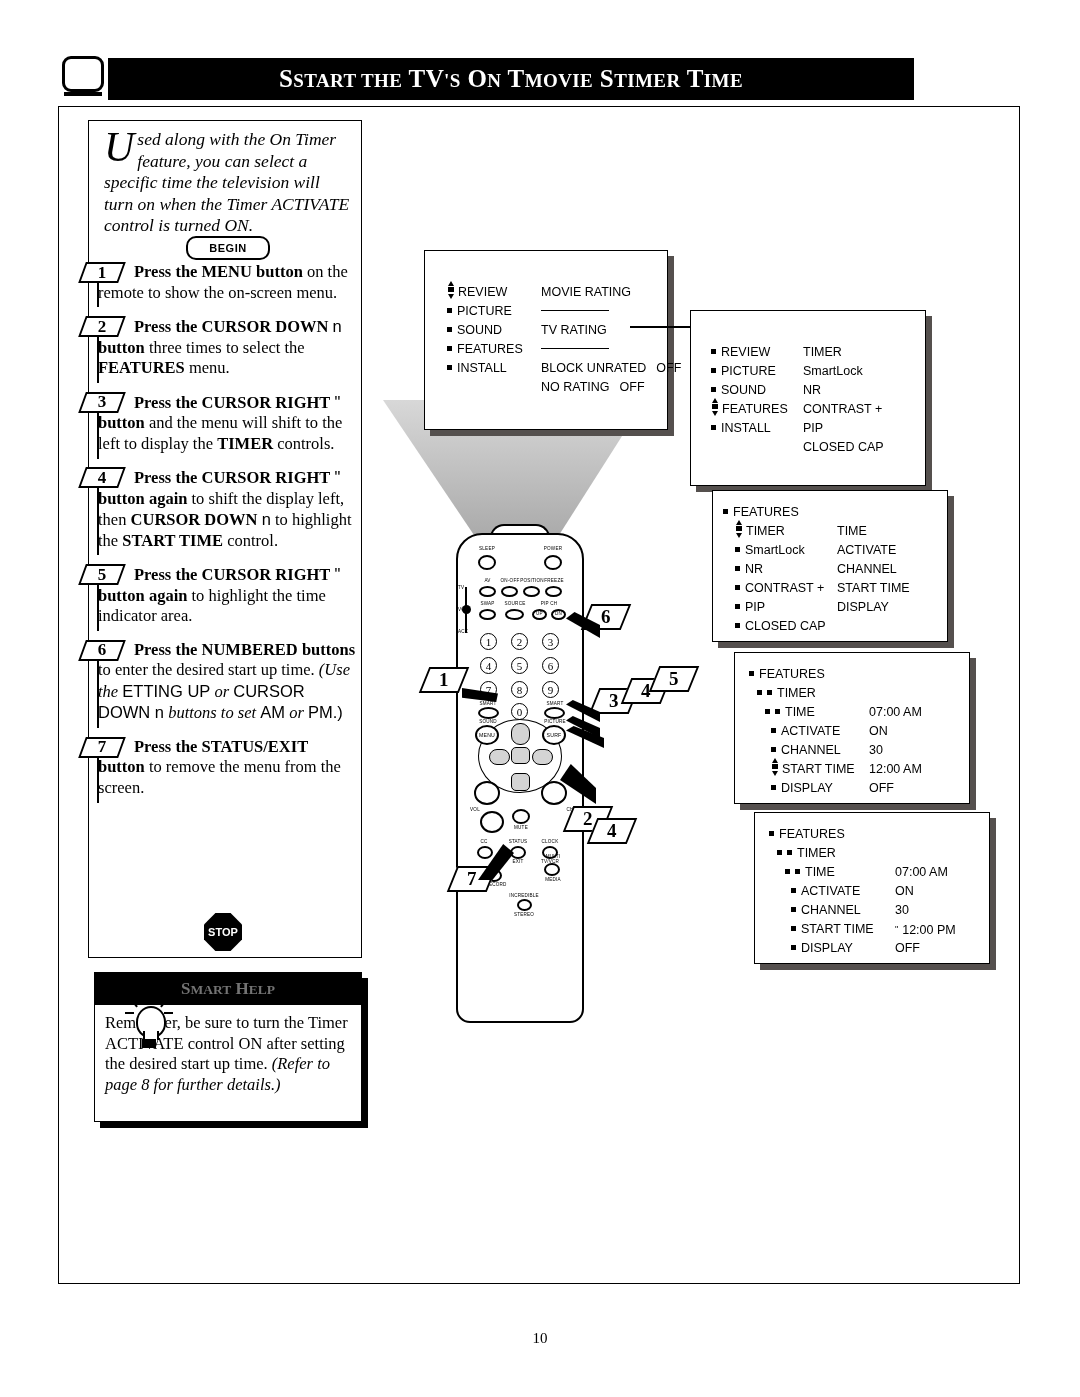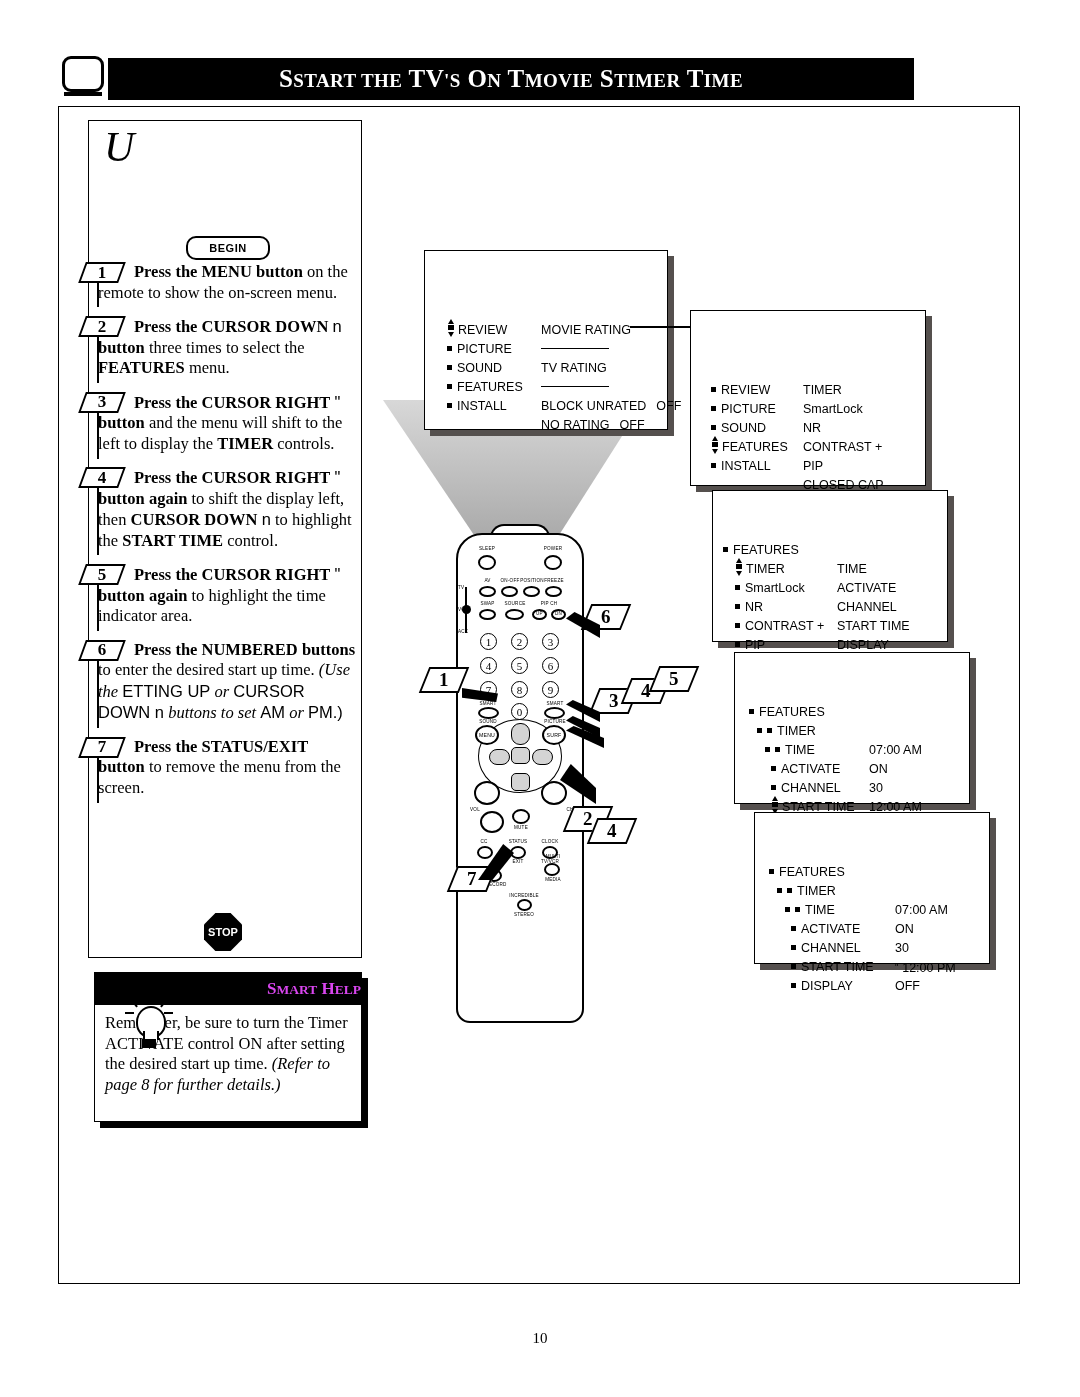--- a/index.html
+++ b/index.html
@@ -58,22 +58,22 @@
   .stop-oct{width:38px;height:38px;background:#000;
             clip-path:polygon(30% 0,70% 0,100% 30%,100% 70%,70% 100%,30% 100%,0 70%,0 30%);
             display:flex;align-items:center;justify-content:center;}
   .stop-oct span{color:#fff;font-family:"Liberation Sans",sans-serif;
                  font-size:11px;font-weight:bold;}
 
   
   .sh-shadow{position:absolute;left:100px;top:978px;width:268px;height:150px;background:#000;}
   .sh-box{position:absolute;left:94px;top:972px;width:268px;height:150px;
           border:1.5px solid #000;background:#fff;box-sizing:border-box;}
-  .sh-head{height:32px;background:#000;color:#d946ef;display:flex;align-items:center;
-           justify-content:flex-end;}
+  .sh-head{height:32px;background:#000;color:#737373;display:flex;align-items:center;
+           justify-content:center;}
   .sh-head .t{font-family:"Liberation Serif",serif;font-weight:bold;font-size:17px;}
   .sh-head .t .sc{font-size:13.5px;}
   .sh-body{padding:8px 10px 0 10px;font-size:16.5px;line-height:20.5px;}
   .sh-body .ind{text-indent:34px;}
   .sh-body .ital{font-style:italic;}
   .bulb{position:absolute;left:126px;top:998px;width:46px;height:56px;}
   .bulb .glass{position:absolute;left:10px;top:8px;width:26px;height:28px;
                border:2.2px solid #000;border-radius:50% 50% 45% 45%;background:#fff;}
   .bulb .neck{position:absolute;left:17px;top:33px;width:12px;height:9px;
               border-left:2.2px solid #000;border-right:2.2px solid #000;background:#fff;}
@@ -81,21 +81,21 @@
   .bulb .ray{position:absolute;background:#000;width:2px;height:9px;}
 
   
   .beam{position:absolute;left:383px;top:400px;width:262px;height:140px;
         background:linear-gradient(to bottom,#d8d8d8,#a9a9a9);
         clip-path:polygon(0 0,100% 0,66% 100%,36% 100%);}
 
   .scr{position:absolute;background:#fff;border:1.5px solid #000;box-sizing:border-box;
        font-family:"Liberation Sans",sans-serif;}
   .scr-shadow{position:absolute;background:#55504e;}
-  .scr .row{position:absolute;white-space:nowrap;font-size:12.5px;line-height:14px;margin-top:38px;}
+  .scr .row{position:absolute;white-space:nowrap;font-size:12.5px;line-height:14px;}
   .bs{font-family:"Liberation Sans",sans-serif;font-size:9px;vertical-align:2px;
       margin-right:4px;display:inline-block;}
   .sq{display:inline-block;width:5px;height:5px;background:#000;margin-right:5px;
       vertical-align:2px;}
   .cur{display:inline-block;position:relative;width:8px;height:14px;
        vertical-align:-3px;margin-right:3px;}
   .cur i{position:absolute;left:1px;width:6px;height:5px;background:#000;}
   .cur .up{top:-4px;clip-path:polygon(50% 0,100% 100%,0 100%);}
   .cur .dn{top:9px;clip-path:polygon(0 0,100% 0,50% 100%);}
   .cur .mid{top:2px;height:5px;}
@@ -155,21 +155,21 @@
     S<span class="sc">TIMER</span> T<span class="sc">IME</span>
   </div>
 </div>
 
 <div class="page-frame"></div>
 
 <div class="instr-shadow"></div>
 <div class="instr-box"></div>
 
 <div class="intro">
-  <span class="dropcap">U</span>
+  <span class="dropcap">U</span><span>sed along with the On Timer feature, you can select a specific time the television will turn on when the Timer ACTIVATE control is turned ON.</span>
 </div>
 
 <div class="begin-btn">
   <span>BEGIN</span>
 </div>
 
 <div class="steps" id="steps">
     <div class="step">
       <div class="diamond">
         <div class="shape2"></div>

